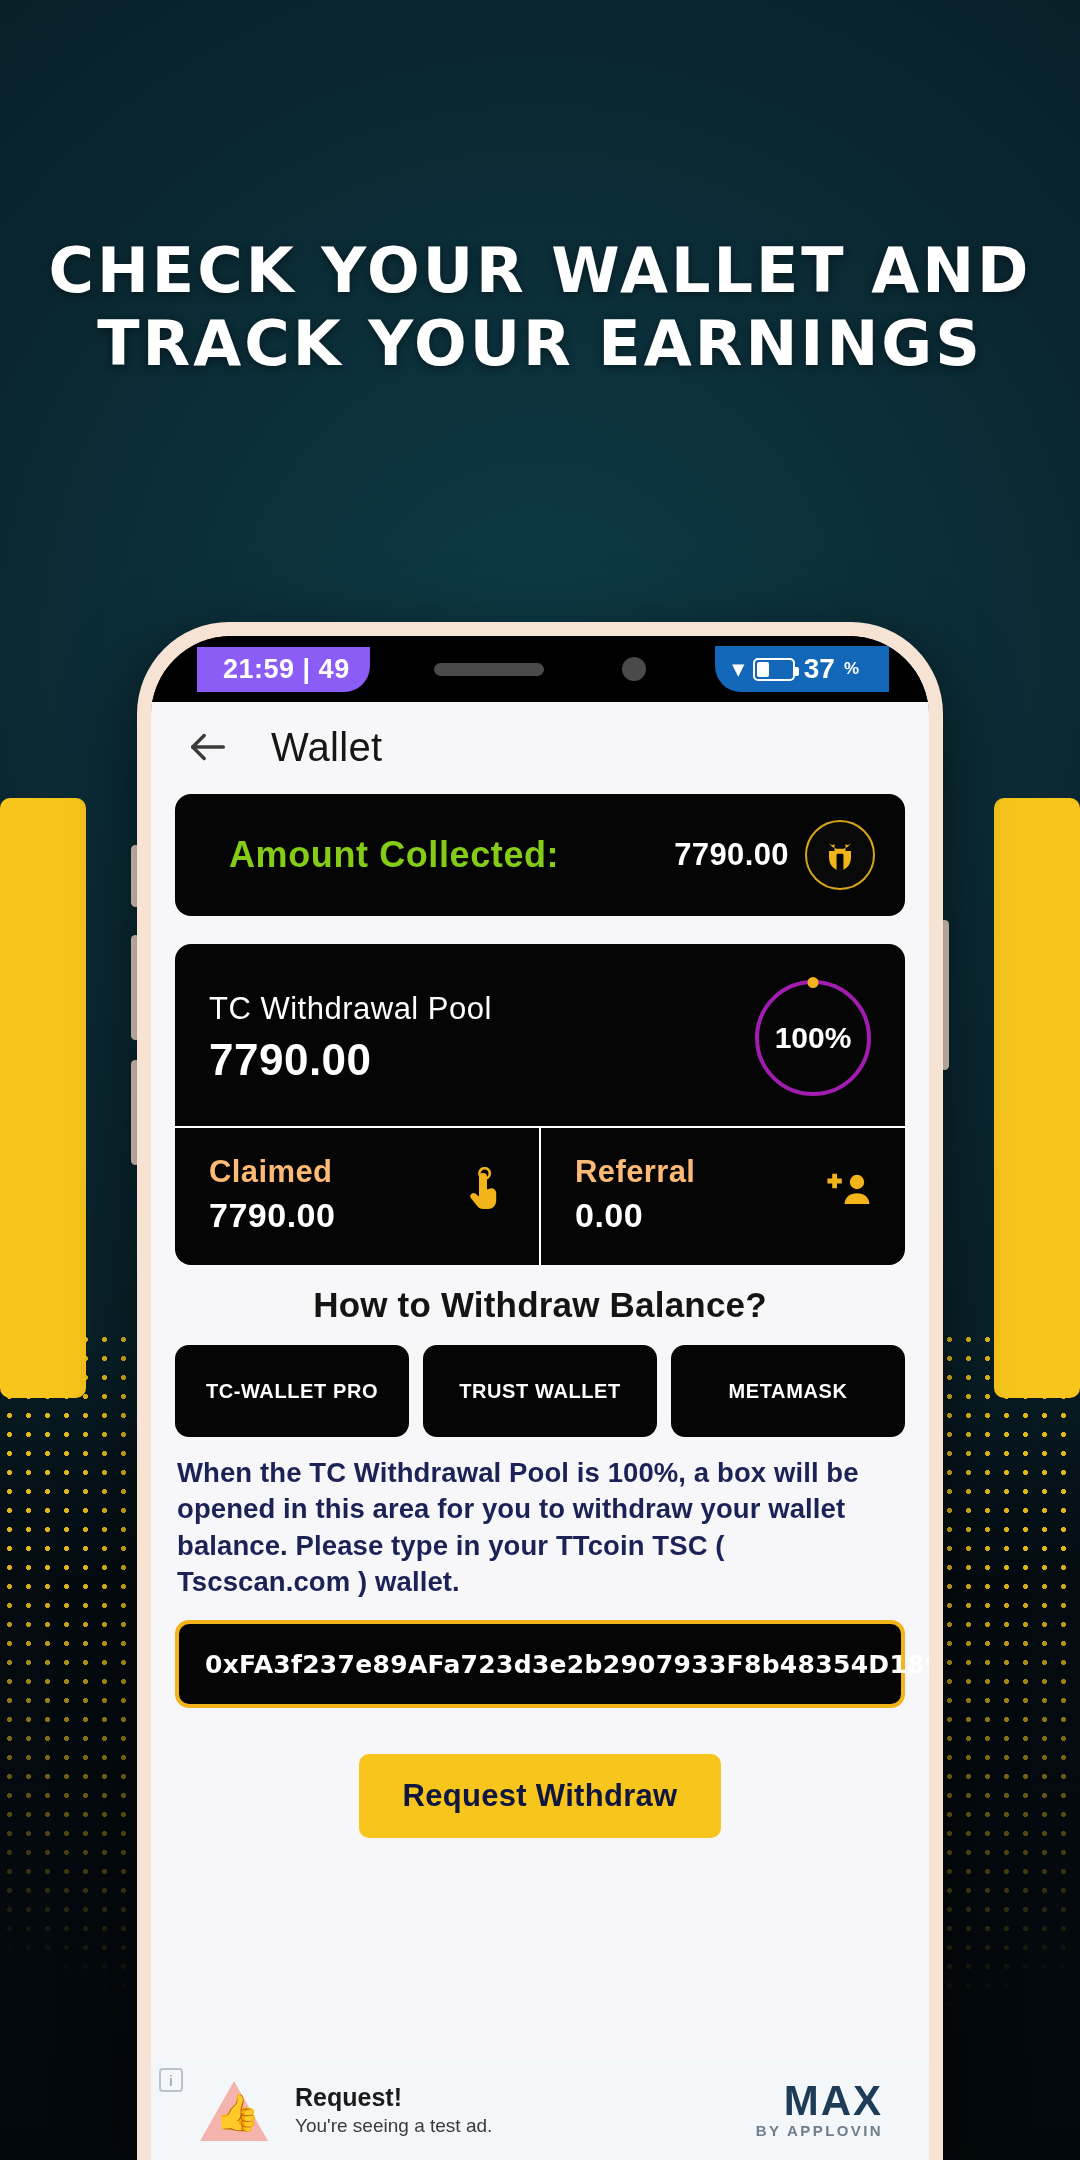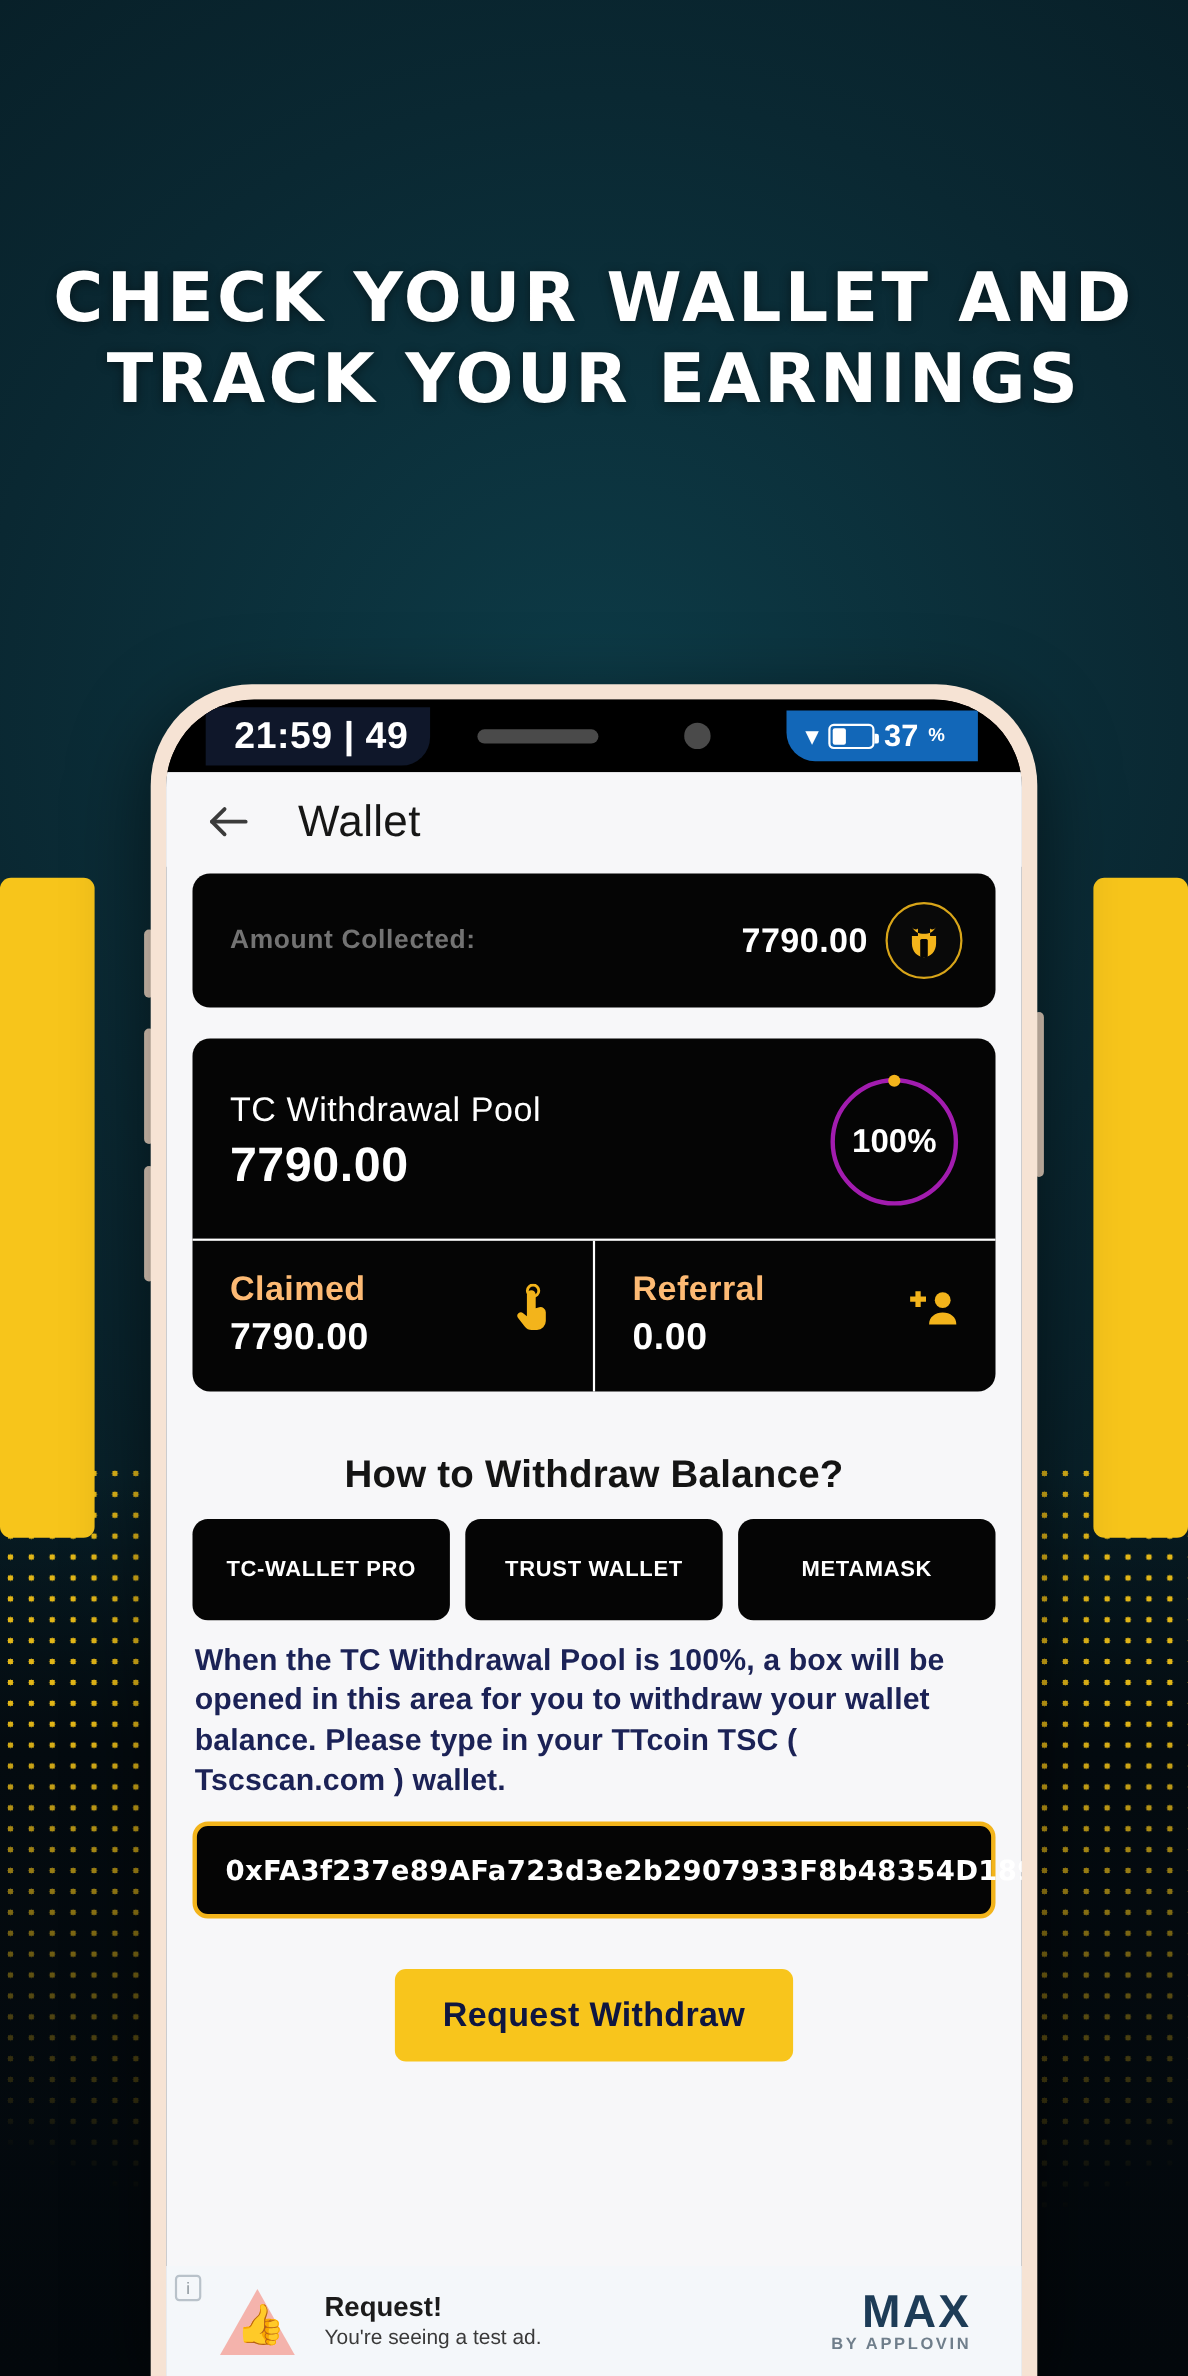--- a/index.html
+++ b/index.html
@@ -78,25 +78,25 @@
   .btn-side.v3 { left:131px; top:1060px; height:105px; }
   .btn-side.pw { right:131px; top:920px; height:150px; }
 
   
   .statusbar {
     position:relative; height:66px; background:#000;
     display:flex; align-items:center; justify-content:space-between;
     color:#fff;
   }
   .sb-left {
-    background:#0f172a; color:#fff;
-    font-size:34px; font-weight:bold;
+    background:#8b5cf6; color:#fff;
+    font-size:27px; font-weight:bold;
     padding:7px 20px 7px 26px;
     border-radius:0 0 26px 0;
-    margin-left:36px;
+    margin-left:46px;
     letter-spacing:.5px;
   }
   .sb-right {
     background:#1267b8; color:#fff;
     display:flex; align-items:center; gap:9px;
     font-size:27px; font-weight:bold;
     padding:7px 30px 7px 18px;
     border-radius:0 0 0 26px;
     margin-right:40px;
   }
@@ -133,21 +133,21 @@
   .back-arrow { width:46px; height:46px; color:#3b3b3b; }
   .app-title { font-size:40px; color:#161616; font-weight:500; letter-spacing:.3px; }
 
   .card {
     margin:6px 24px 0 24px; background:#050505; border-radius:16px;
   }
   .amount-card {
     height:122px; display:flex; align-items:center; justify-content:space-between;
     padding:0 30px 0 34px;
   }
-  .amount-label { color:#737373; font-size:24px; font-weight:bold; letter-spacing:.6px; }
+  .amount-label { color:#84cc16; font-size:36px; font-weight:bold; letter-spacing:.6px;margin-left:20px; }
   .amount-right { display:flex; align-items:center; gap:16px; }
   .amount-value { color:#fff; font-size:31px; font-weight:bold; letter-spacing:.4px; }
   .coin {
     width:70px; height:70px; border-radius:50%; border:2.5px solid #d8a519;
     display:flex; align-items:center; justify-content:center; background:#090909;
   }
   .coin svg { width:44px; height:44px; }
 
   .pool-card { margin-top:28px; padding:0; }
   .pool-top { display:flex; align-items:center; justify-content:space-between; padding:36px 34px 30px 34px; }
@@ -171,21 +171,21 @@
     padding:26px 30px 30px 34px;
   }
   .split-cell + .split-cell { border-left:2px solid #ffffff; }
   .split-label { color:#fdba74; font-size:31px; font-weight:bold; letter-spacing:.4px; }
   .split-value { color:#fff; font-size:34px; font-weight:bold; margin-top:6px; letter-spacing:.5px; }
   .split-icon { font-size:44px; line-height:1; color:#f3b41b; }
   .split-icon svg { width:48px; height:48px; }
 
   .howto {
     text-align:center; font-size:35px; font-weight:bold; color:#141414;
-    margin:56px 0 20px 0; letter-spacing:.2px;
+    margin:20px 0 20px 0; letter-spacing:.2px;
   }
   .wallet-btns { display:flex; gap:14px; padding:0 24px; }
   .wallet-btn {
     flex:1; background:#050505; color:#fff; border-radius:14px;
     height:92px; display:flex; align-items:center; justify-content:center;
     font-size:20px; font-weight:bold; letter-spacing:.6px;
   }
 
   .note {
     color:#1b2256; font-size:27.5px; font-weight:bold; line-height:1.32;

